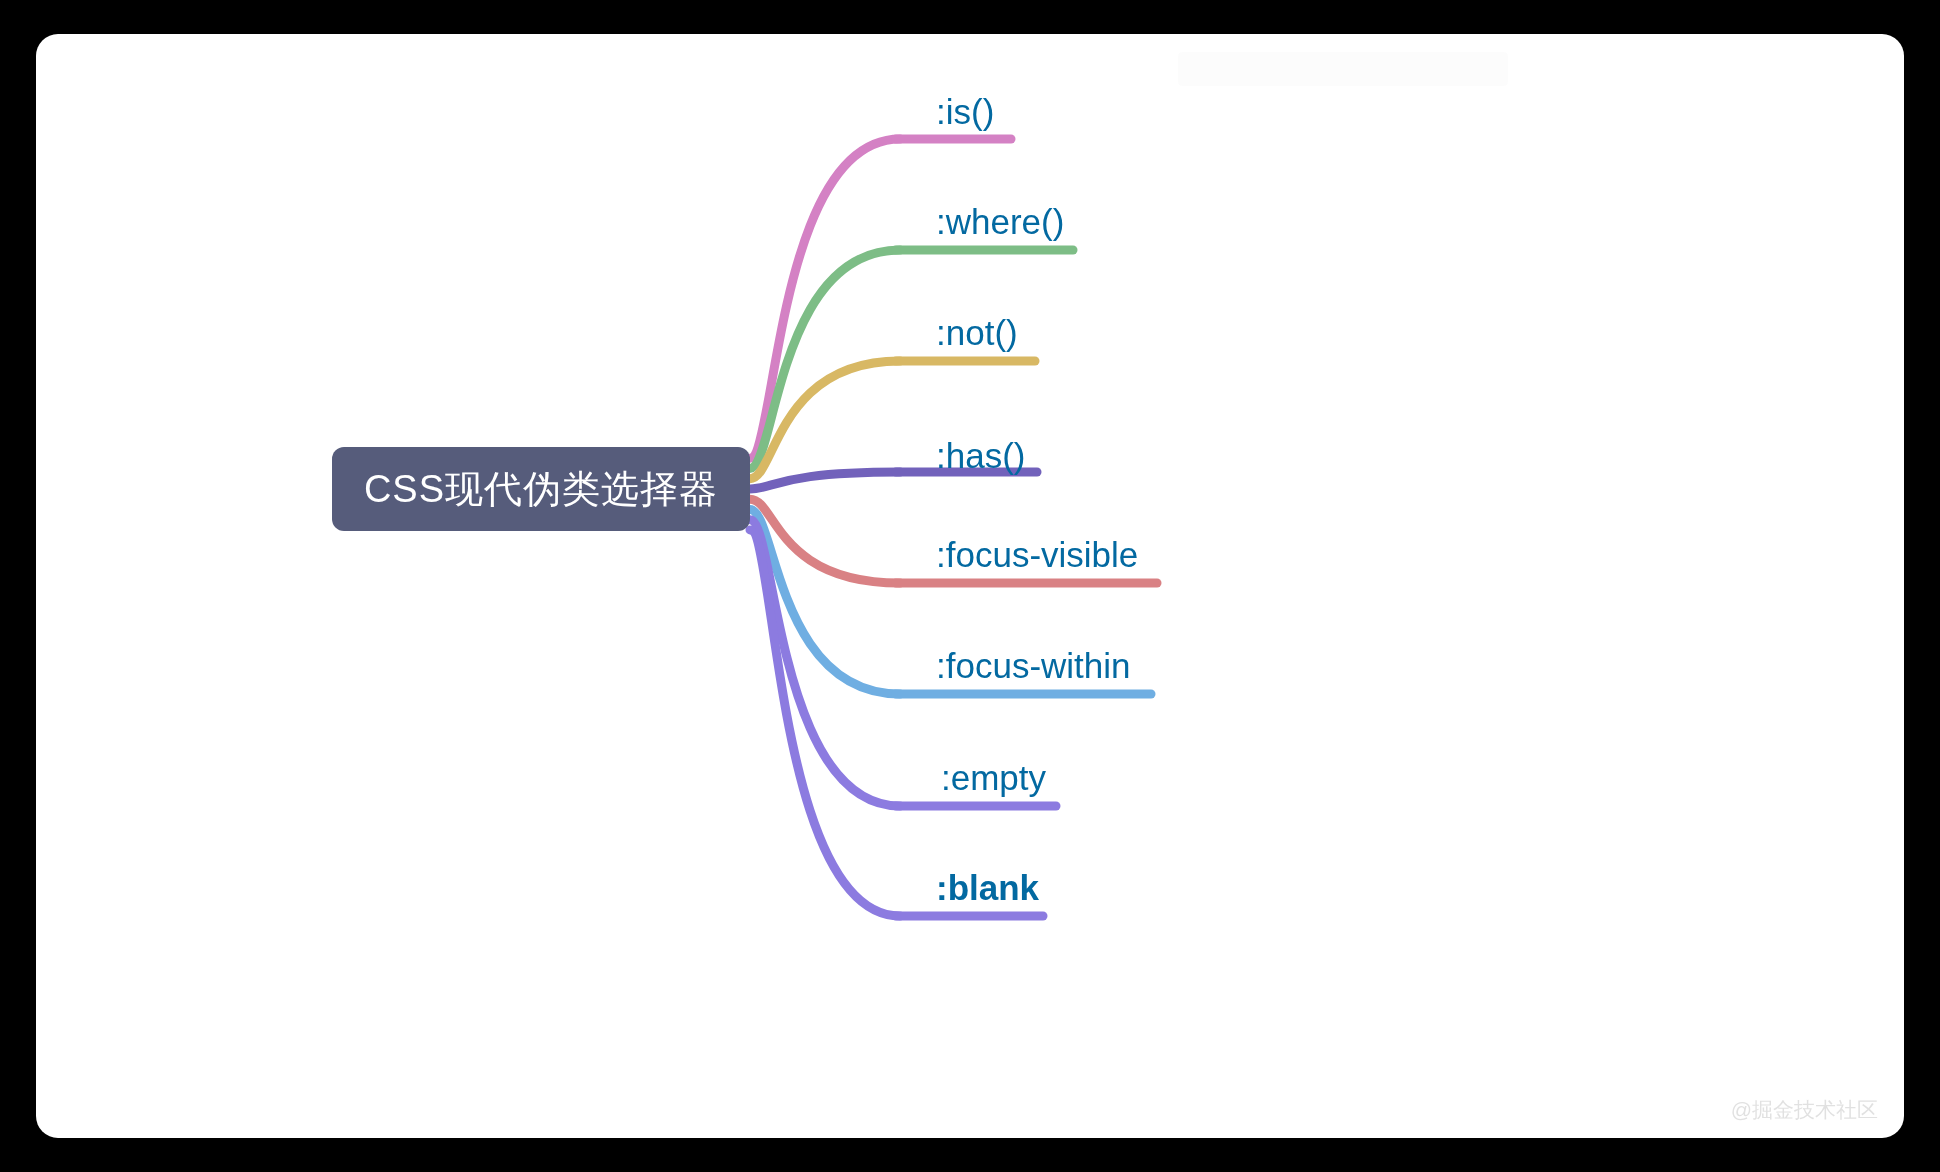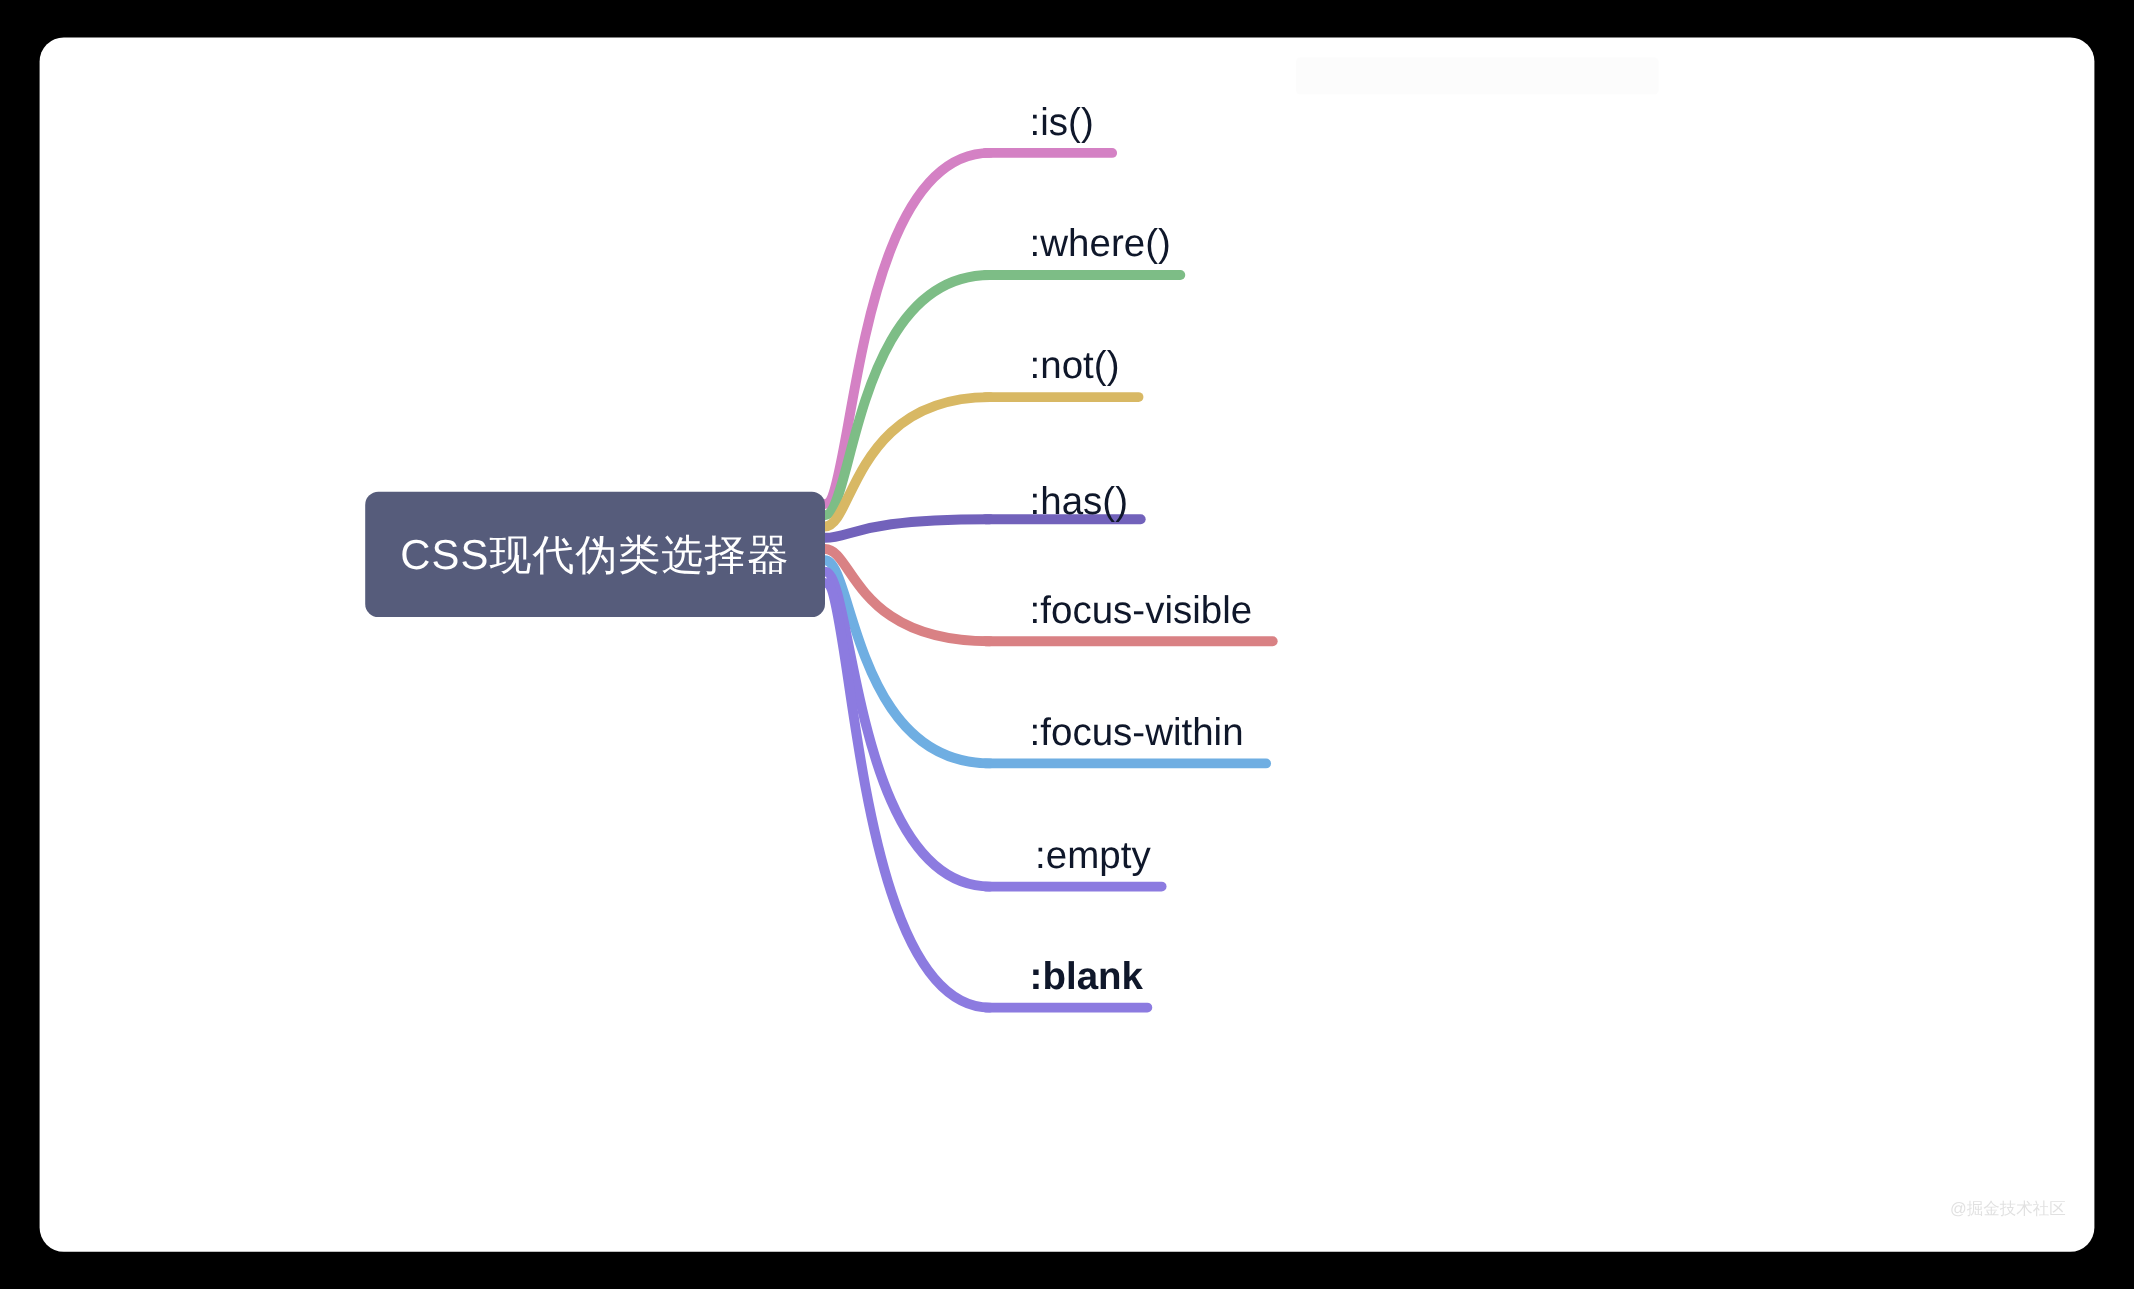--- a/index.html
+++ b/index.html
@@ -40,53 +40,53 @@
     width: 1868px;
     height: 1104px;
   }
 
   
   #root-node {
     position: absolute;
     left: 296px;
     top: 413px;
     width: 418px;
-    height: 114px;
+    height: 84px;
     background: #565c7b;
     border-radius: 12px;
     display: flex;
     align-items: center;
     justify-content: center;
     box-sizing: border-box;
   }
   #root-label {
     color: #ffffff;
     font-size: 38px;
     letter-spacing: 1px;
     white-space: nowrap;
     font-family: "Liberation Sans", sans-serif;
   }
 
   
   .leaf-label {
     position: absolute;
-    color: #0f172a;
+    color: #0369a1;
     font-size: 35px;
     white-space: nowrap;
     font-family: "Liberation Sans", sans-serif;
     line-height: 1;
   }
 
   
   #watermark-bottom {
     position: absolute;
     right: 26px;
-    bottom: 29px;
+    bottom: 14px;
     color: rgba(120,120,120,0.22);
-    font-size: 15px;
+    font-size: 21px;
     white-space: nowrap;
     font-family: "Liberation Sans", sans-serif;
   }
   #watermark-top {
     position: absolute;
     left: 1142px;
     top: 18px;
     width: 330px;
     height: 34px;
     background: rgba(0,0,0,0.013);

